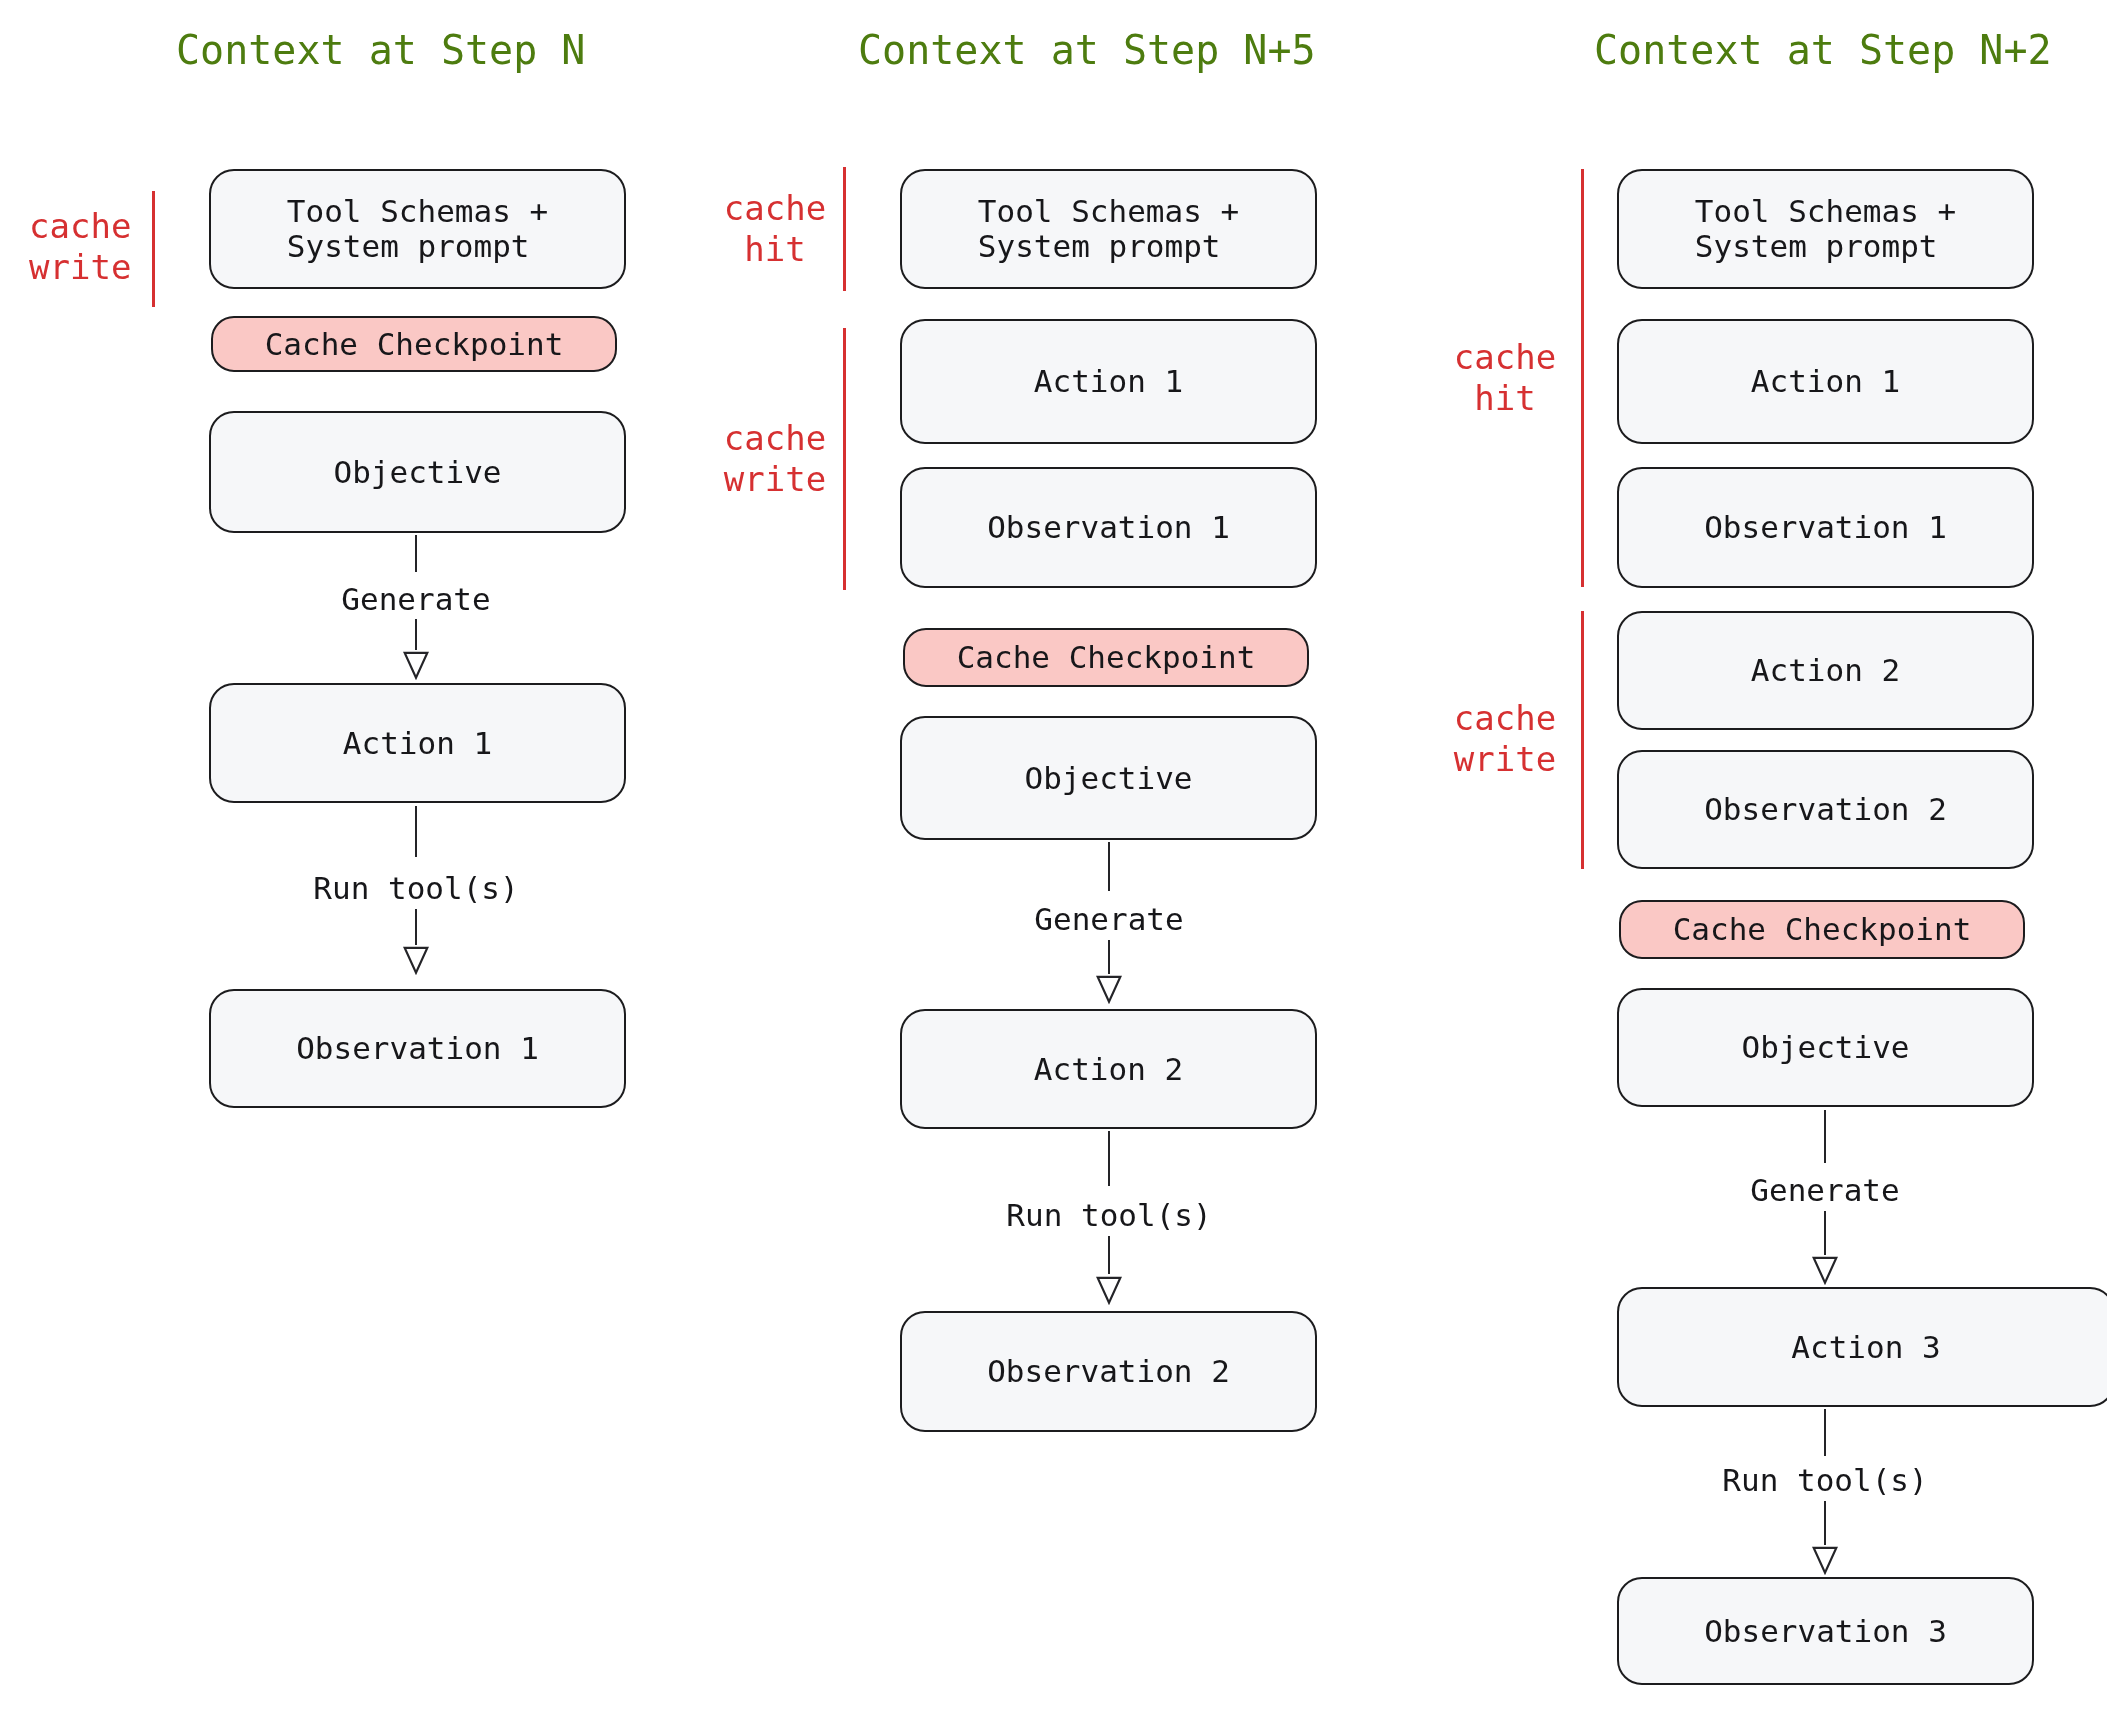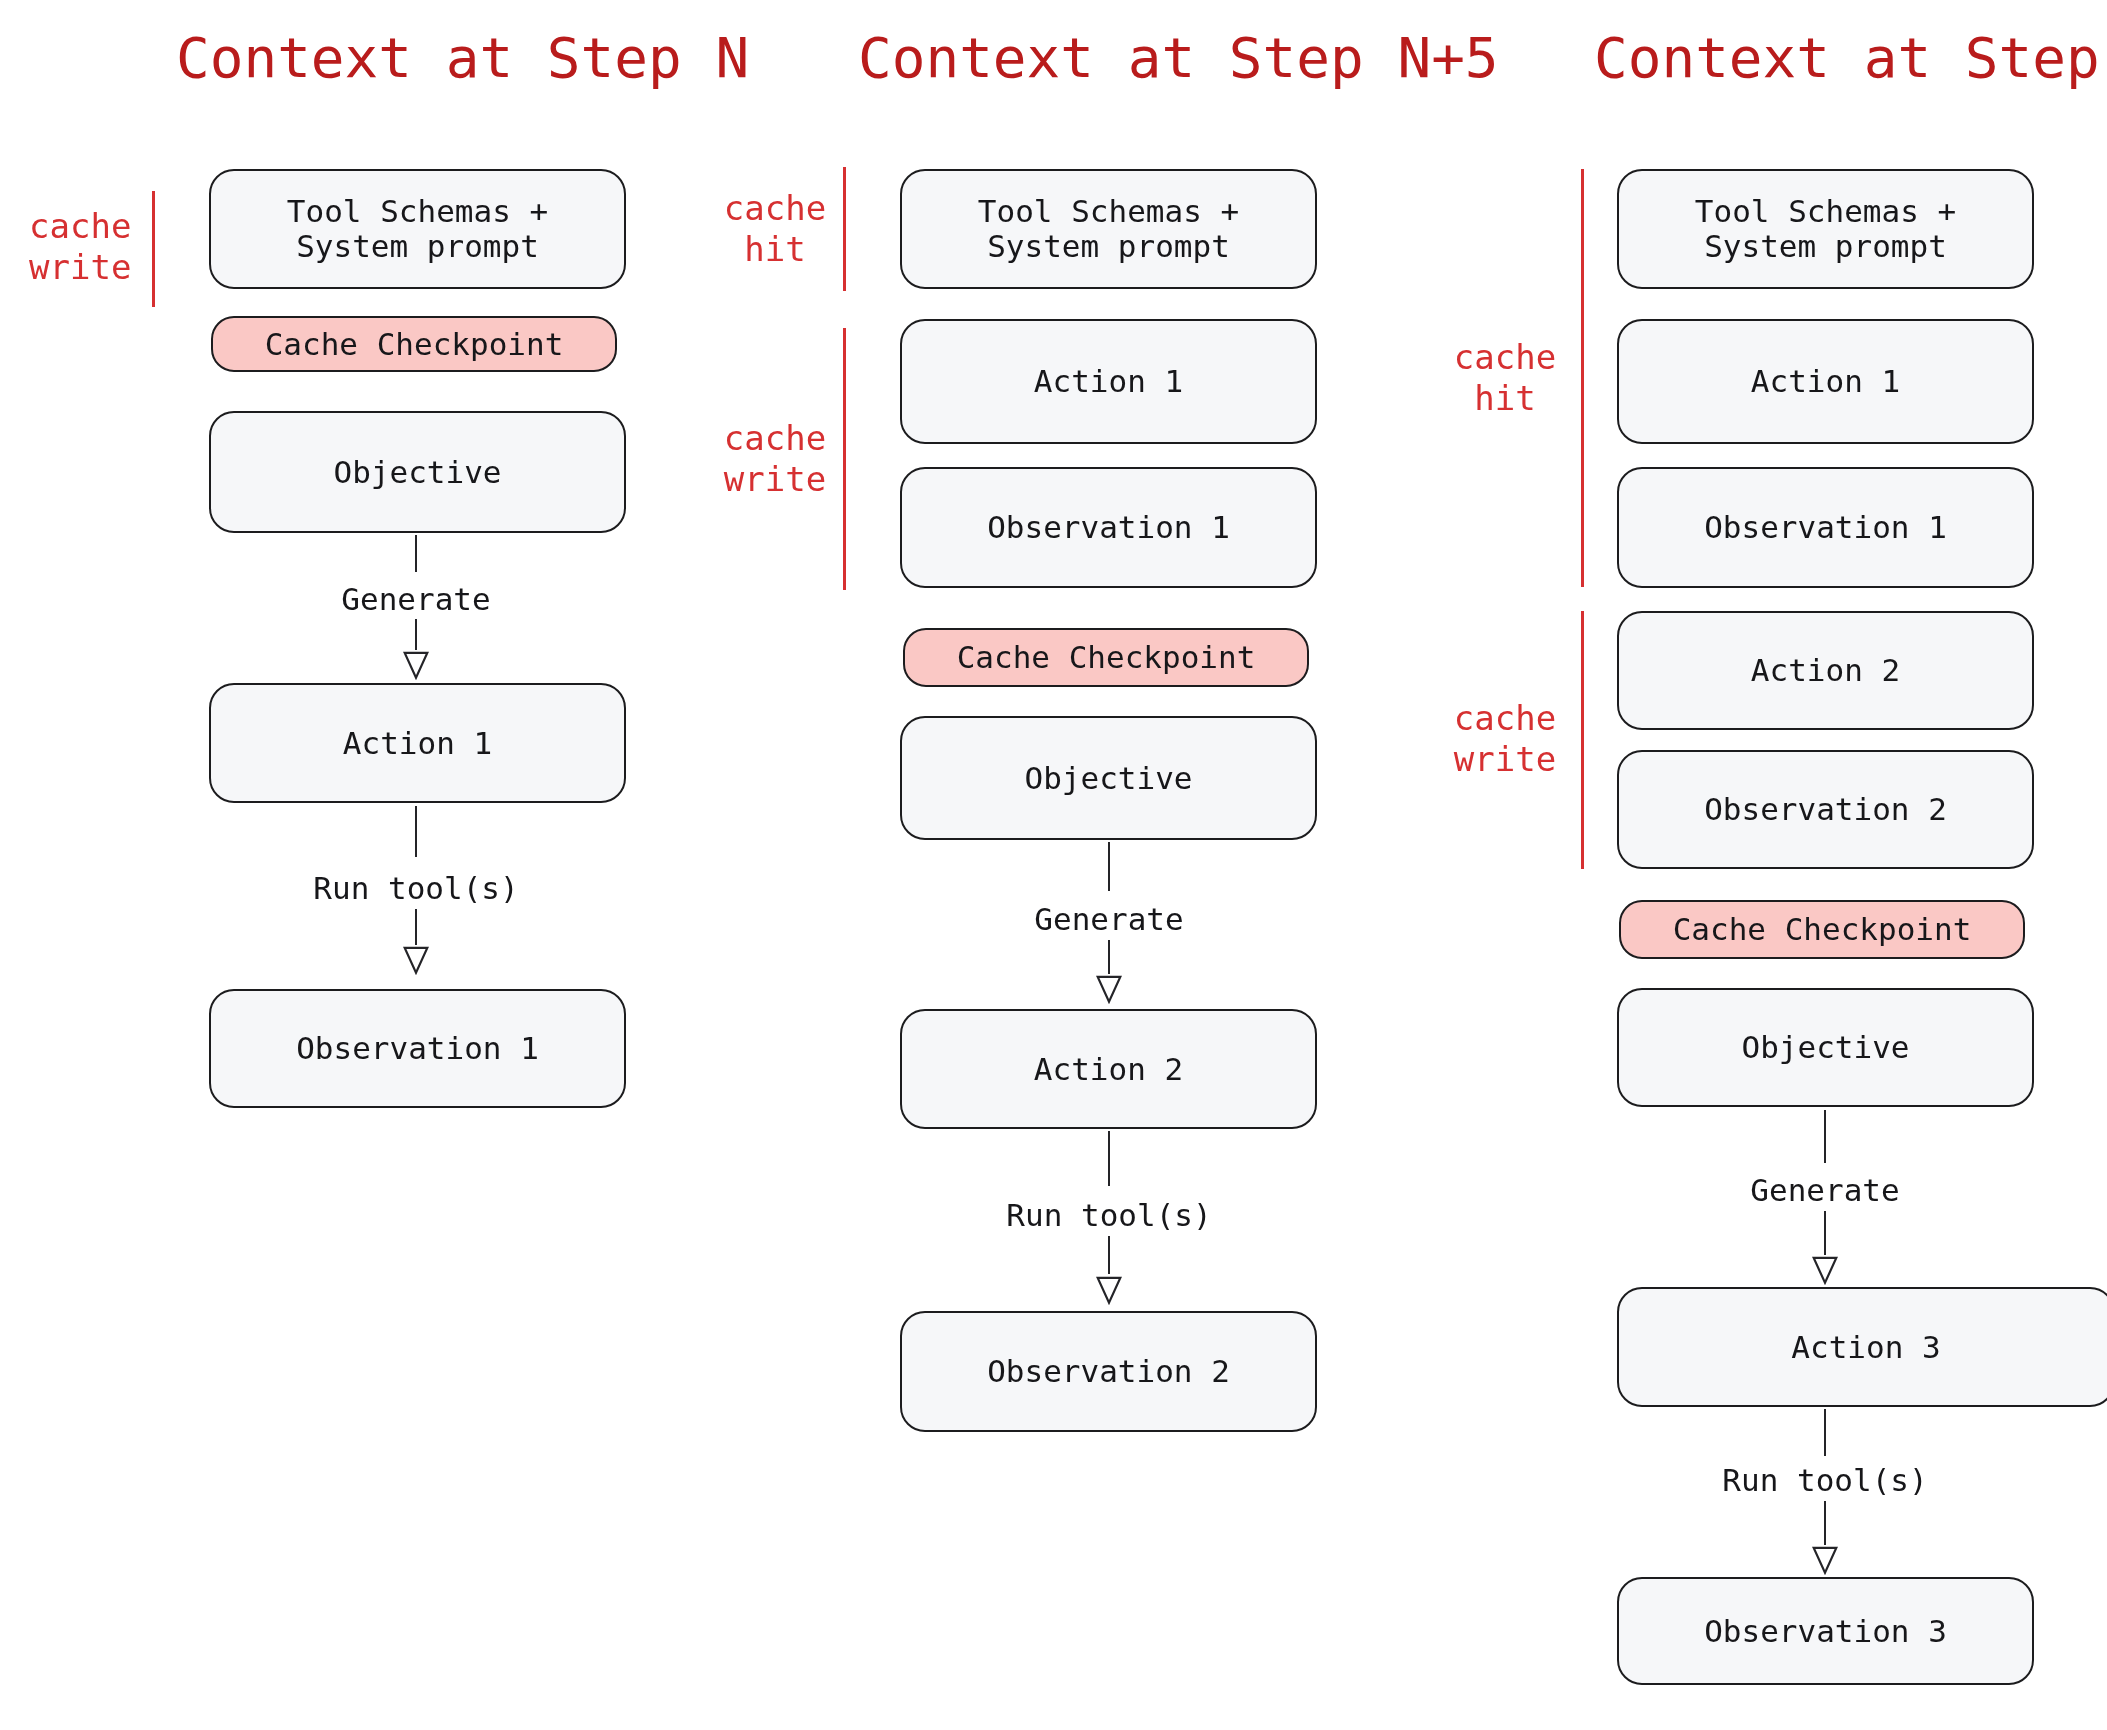--- a/index.html
+++ b/index.html
@@ -5,35 +5,34 @@
   html, body { margin: 0; padding: 0; }
   body {
     width: 2108px; height: 1731px;
     position: relative;
     background: #ffffff;
     overflow: hidden;
     font-family: "DejaVu Sans Mono", "Liberation Mono", monospace;
   }
   .title {
     position: absolute;
-    font-size: 56px;
-    color: #b91c1c;
+    font-size: 40px;
+    color: #4d7c0f;
     white-space: nowrap;
     line-height: 1;
   }
   .box {
     position: absolute;
     box-sizing: border-box;
     background: #f6f7f9;
     border: 2.2px solid #1c1c1e;
     border-radius: 25px;
     display: flex;
     align-items: center;
     justify-content: center;
-    text-align: center;
     font-size: 31px;
     line-height: 1.12;
     color: #17171a;
     white-space: pre-line;
   }
   .checkpoint {
     background: #fac8c5;
     border-radius: 23px;
   }
   .redline {

